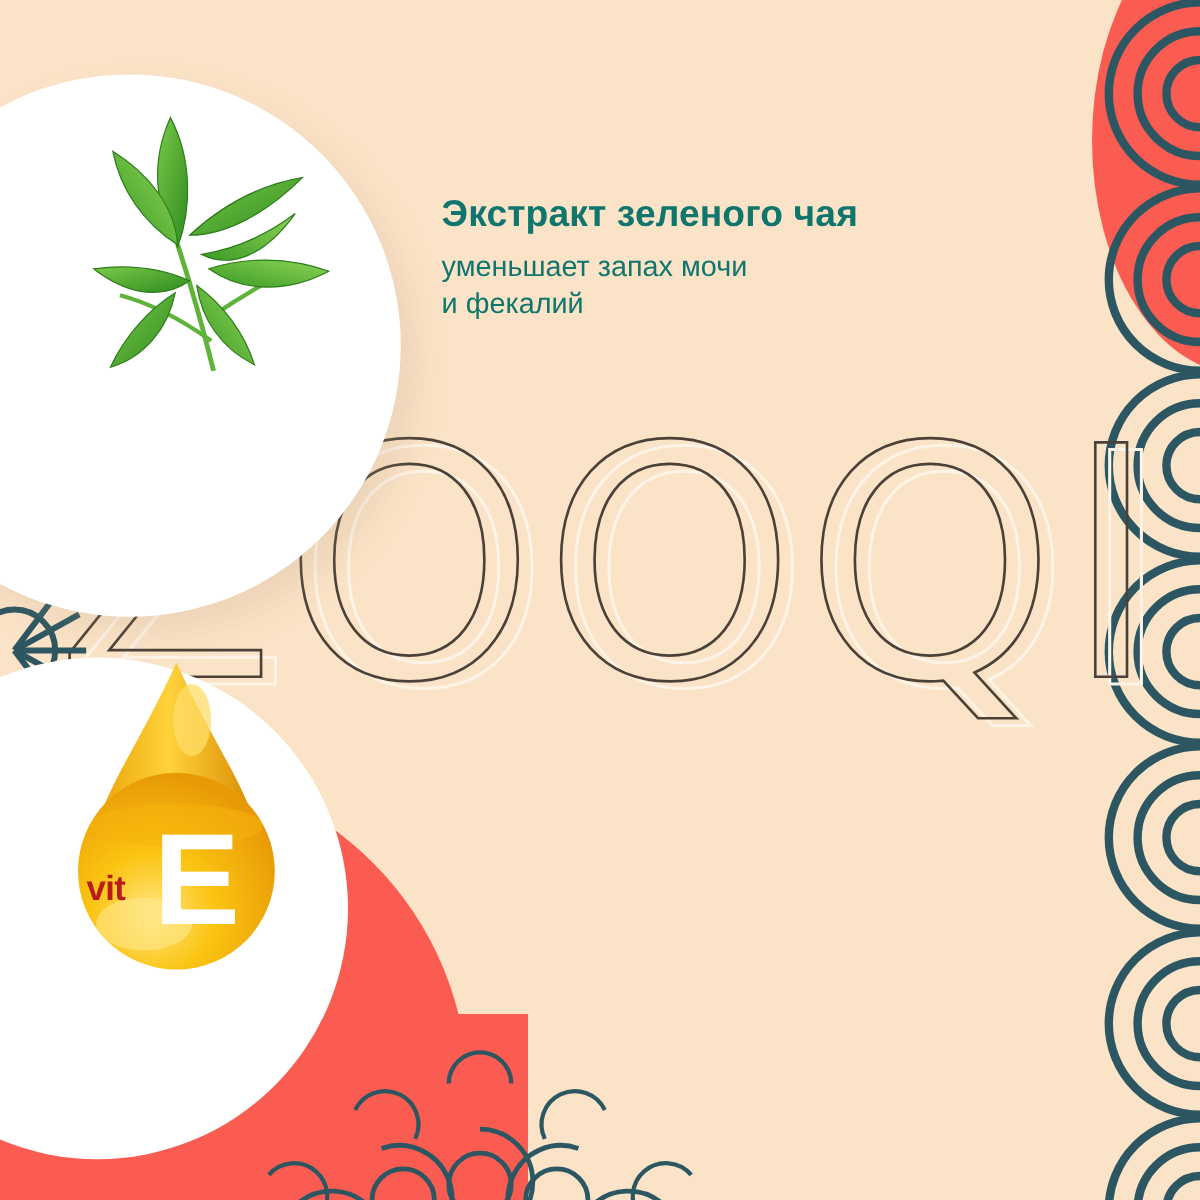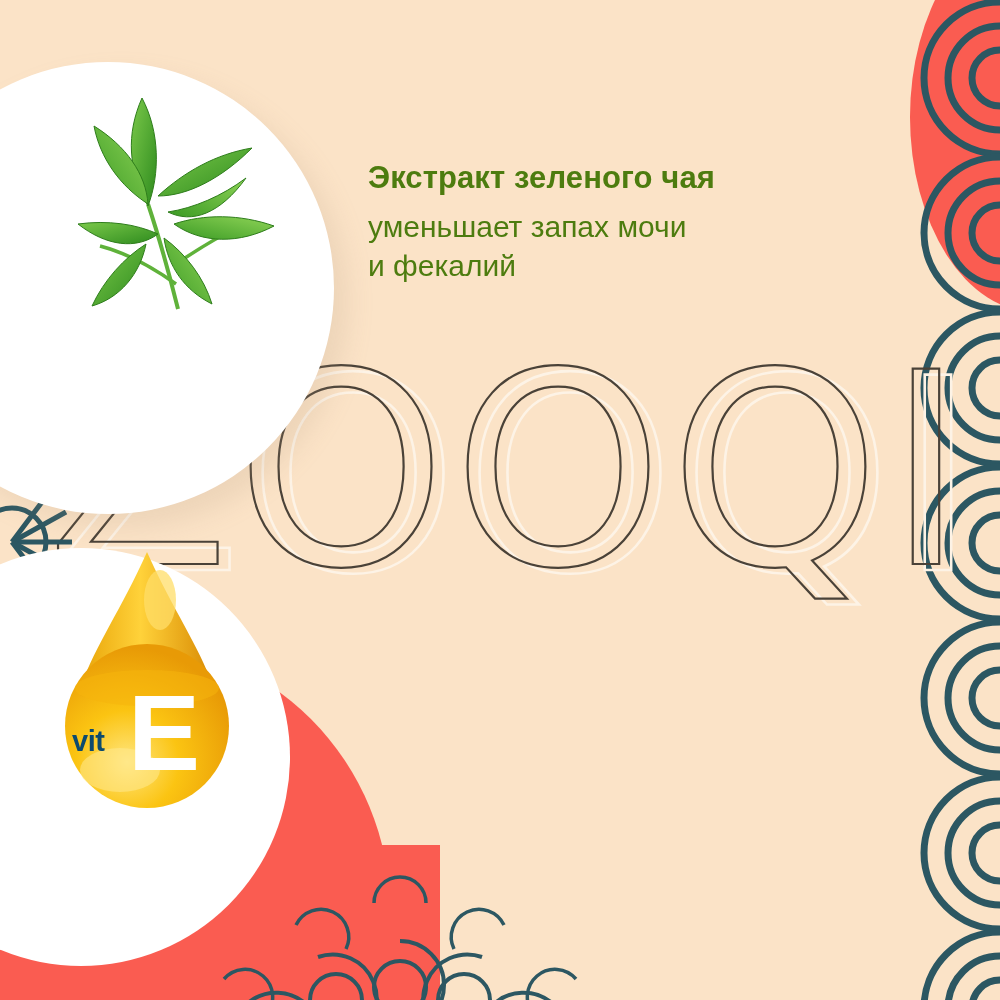--- a/index.html
+++ b/index.html
@@ -80,21 +80,21 @@
   }
   .vit-label{
     position:absolute;
     left:42px; top:548px;
     width:210px;height:272px;
     pointer-events:none;
   }
   .vit-small{
     position:absolute;
     left:30px; top:177px;
-    color:#0c4a6e;
+    color:#b91c1c;
     font-size:29px;
     font-weight:700;
     letter-spacing:-0.5px;
     font-family:"Liberation Sans",sans-serif;
   }
   .vit-big{
     position:absolute;
     left:86px; top:131px;
     color:#fff;
     font-size:108px;
@@ -127,35 +127,35 @@
   
   .left-fan{
     position:absolute;
     left:-48px; top:482px;
     width:120px;height:120px;
   }
 
   
   .txt{
     position:absolute;
-    color:#4d7c0f;
+    color:#0f766e;
     font-family:"Liberation Sans","DejaVu Sans",sans-serif;
   }
   .txt-tea{ left:368px; top:160px; width:520px; }
   .txt-vit{ left:368px; top:608px; width:540px; }
 
   .t-head{
     font-size:31px;
     font-weight:700;
     line-height:1.18;
     margin:0 0 10px 0;
     letter-spacing:.1px;
   }
   .t-body{
-    font-size:30px;
+    font-size:24px;
     font-weight:400;
     line-height:1.30;
     margin:0;
   }
 </style>
 </head>
 <body>
 
 <div class="canvas">
 

